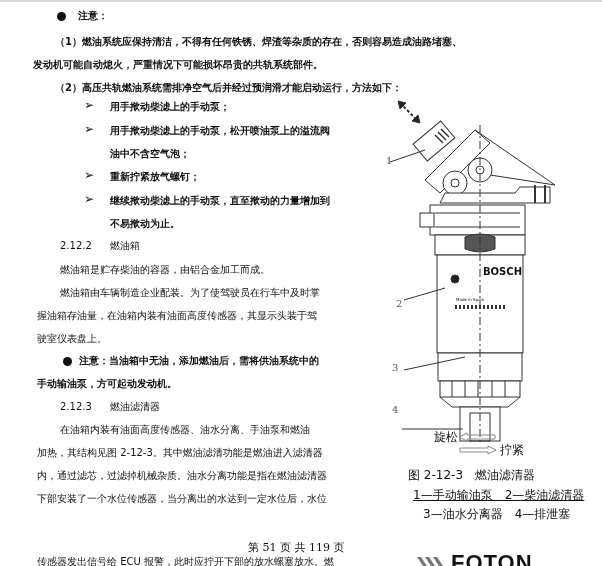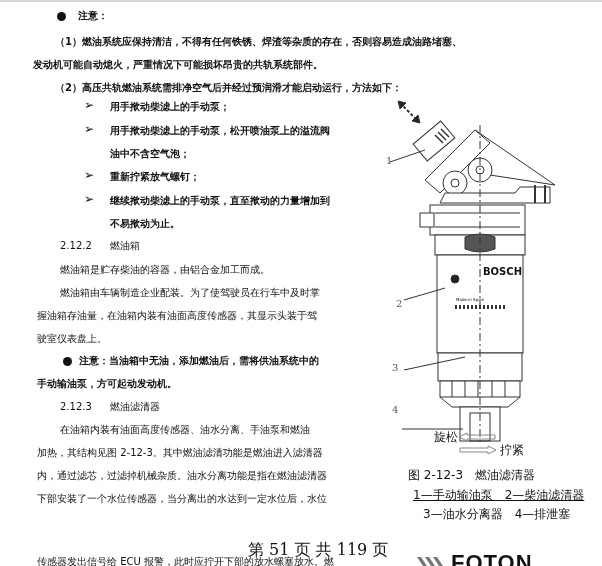--- a/index.html
+++ b/index.html
@@ -5,21 +5,21 @@
   html, body { margin:0; padding:0; background:#ffffff; }
   body { width:602px; height:566px; position:relative; overflow:hidden;
          font-family: "DejaVu Sans", "Liberation Sans", sans-serif; color:#111; }
   .topline { position:absolute; left:0; top:0; width:602px; height:2px; background:#d6d6d6; }
   .t { position:absolute; white-space:nowrap; font-size:10px; line-height:16px; }
   .b { font-weight:bold; }
   .bullet { position:absolute; width:9px; height:9px; border-radius:50%; background:#111; }
   .arrow { position:absolute; font-size:12px; font-weight:bold; }
   .num { position:absolute; font-family: "DejaVu Serif", "Liberation Serif", serif; font-size:10px; color:#555; }
   .cap { position:absolute; white-space:nowrap; font-size:12px; line-height:14px; }
-  .footer { position:absolute; white-space:nowrap; font-family:"DejaVu Serif","Liberation Serif",serif; font-size:16px; }
+  .footer { position:absolute; white-space:nowrap; font-family:"DejaVu Serif","Liberation Serif",serif; font-size:11px; }
   svg { position:absolute; }
 </style>
 </head>
 <body>
 
 <div class="topline"></div>
 
 <div class="bullet" style="left:57px;top:12px;"></div>
 <div class="t b" style="left:78px;top:8px;">注意：</div>
 

